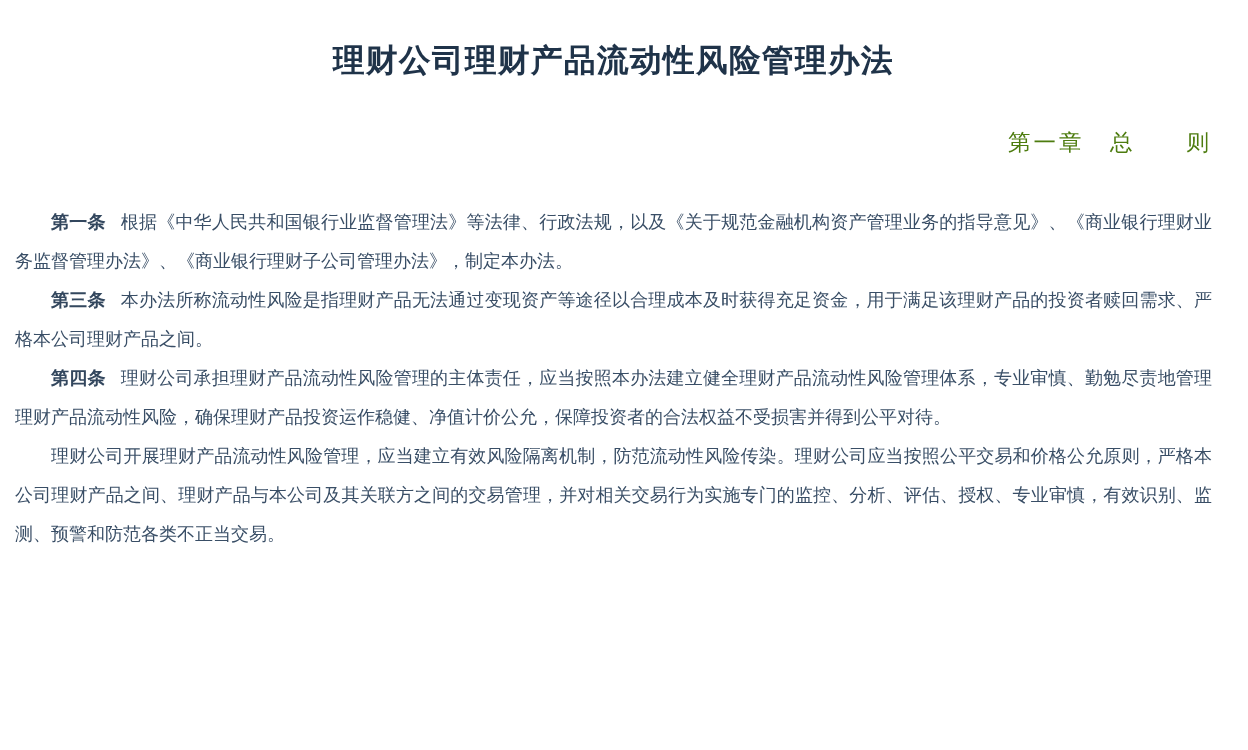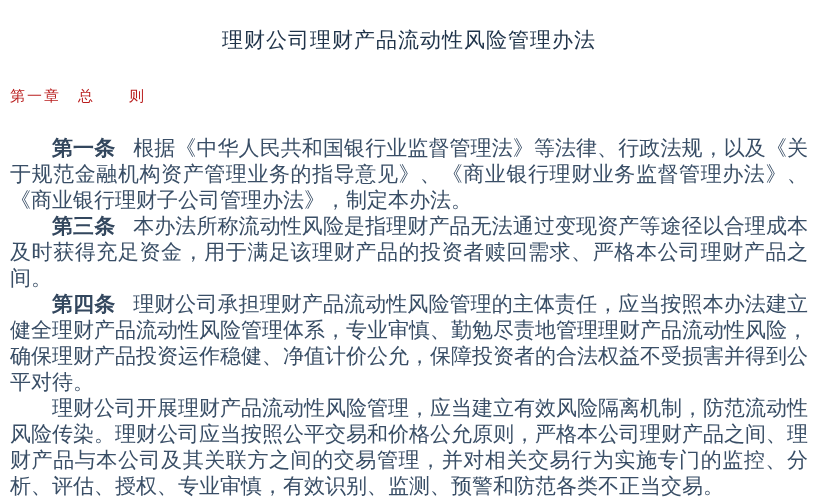--- a/index.html
+++ b/index.html
@@ -17,37 +17,37 @@
     box-sizing: border-box;
     width: 832px;
     height: 500px;
     padding: 26px 24px 0 10px;
     background: #ffffff;
   }
   .doc-title {
     margin: 0;
     text-align: center;
     font-size: 21px;
-    font-weight: normal;
+    font-weight: bold;
     letter-spacing: 1px;
     color: #1f3349;
     line-height: 28px;
   }
   .chapter-heading {
     margin: 32px 0 0 0;
-    text-align: left;
+    text-align: right;
     font-size: 15px;
     font-weight: normal;
     letter-spacing: 2px;
-    color: #b91c1c;
+    color: #4d7c0f;
     line-height: 20px;
   }
   .doc-body {
     margin-top: 29px;
-    font-size: 21px;
+    font-size: 12px;
     line-height: 26px;
     color: #394e66;
     text-align: justify;
   }
   .clause {
     margin: 0;
     text-indent: 2em;
   }
   .clause-term {
     font-weight: bold;

